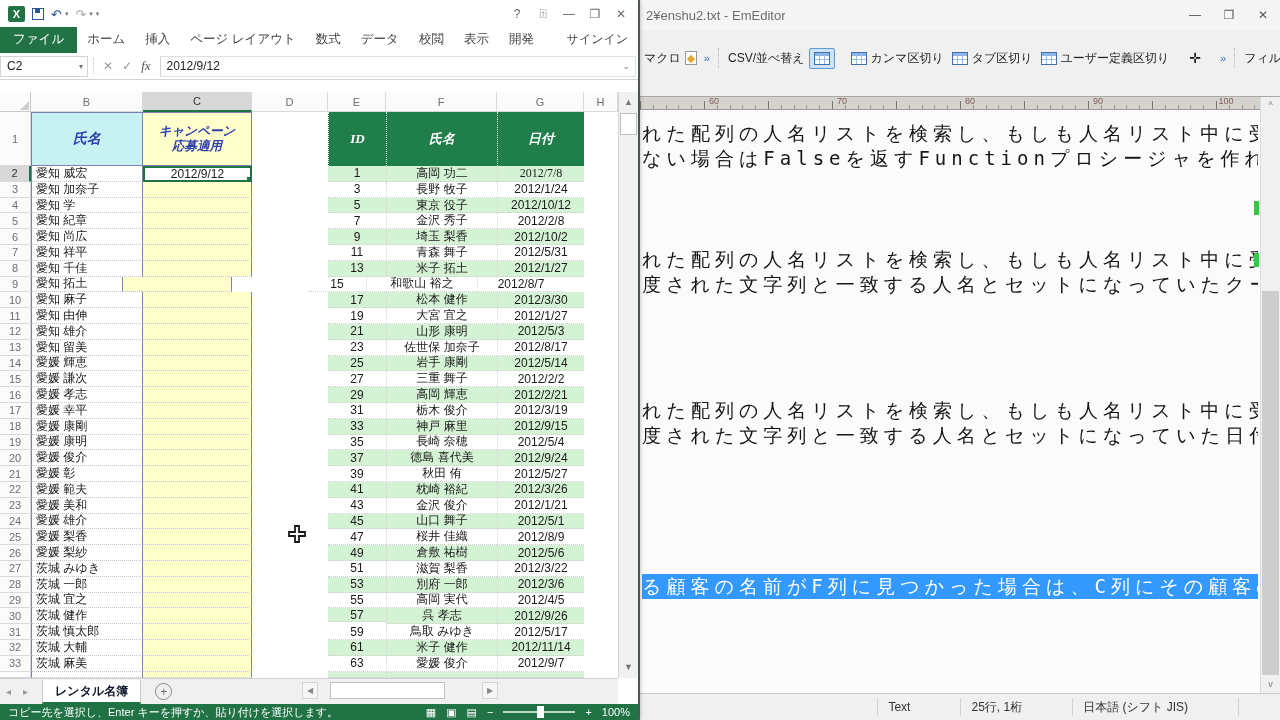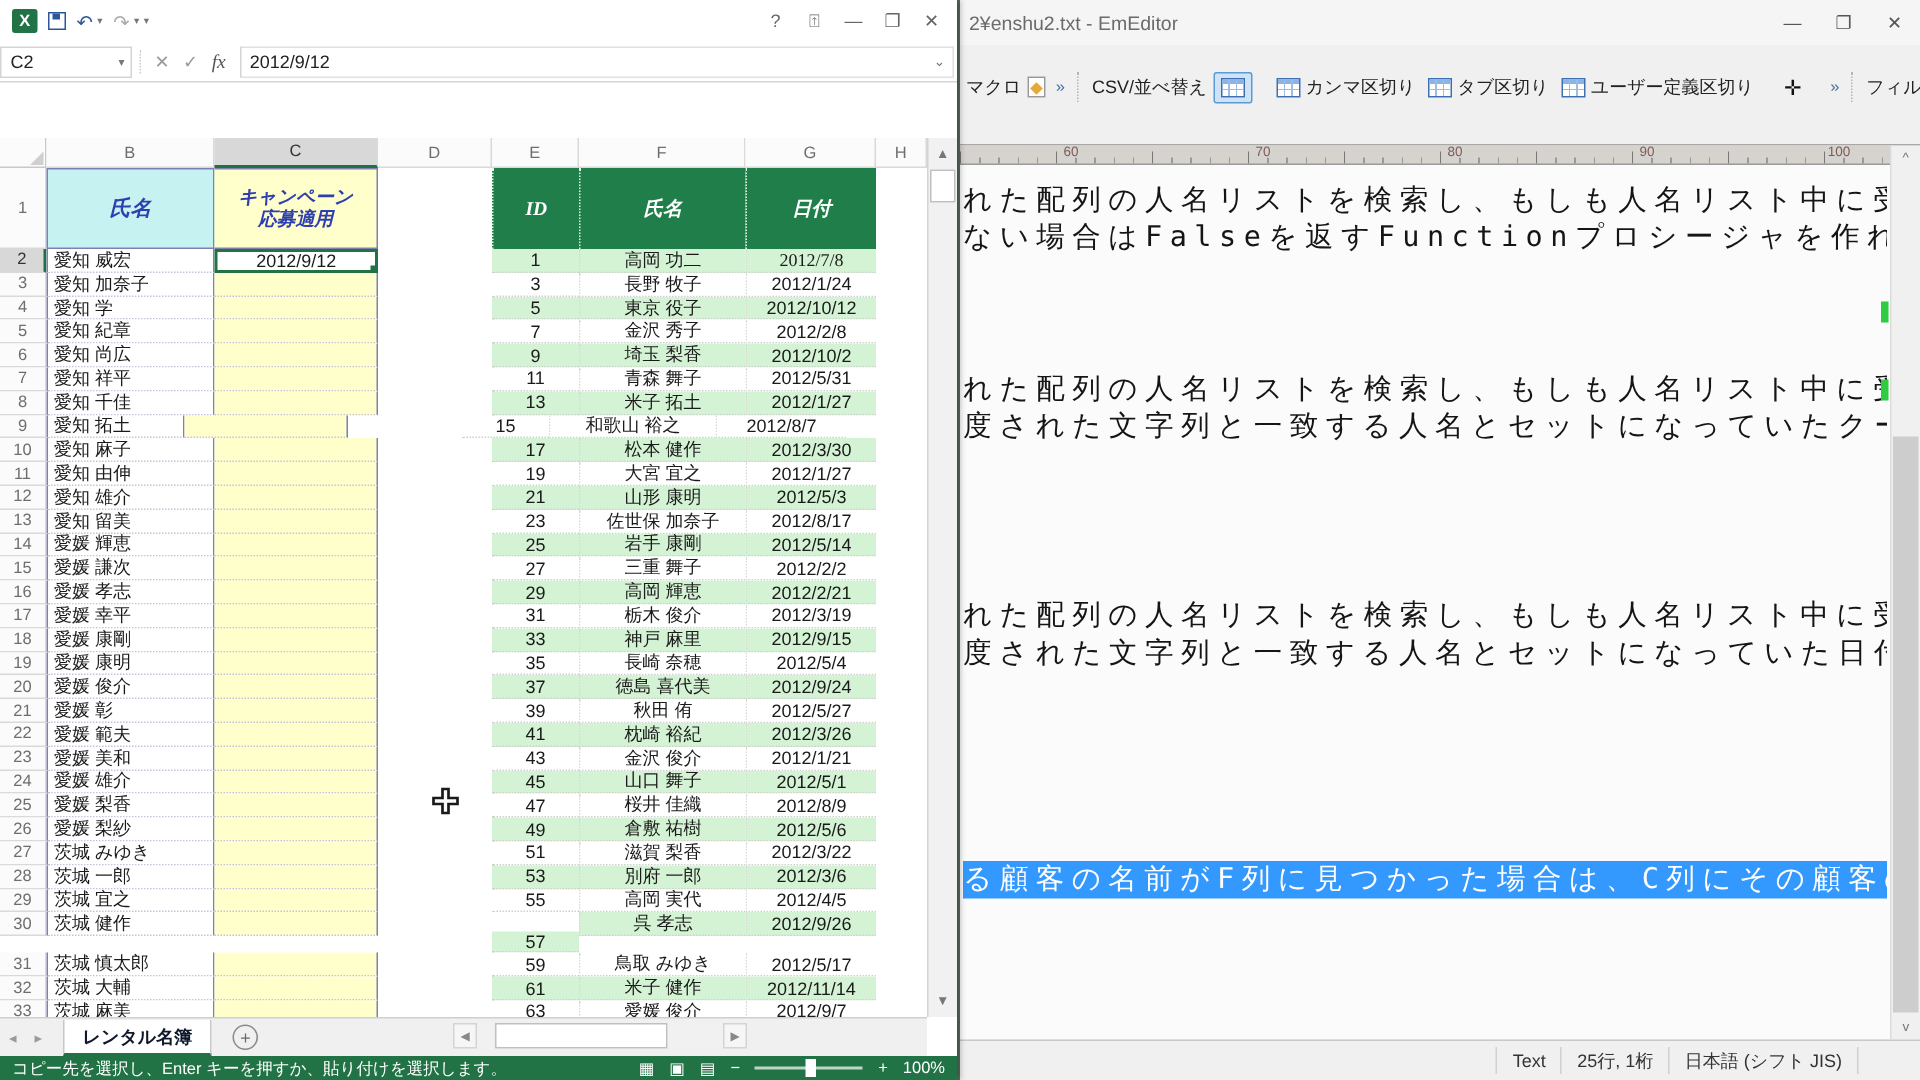--- a/index.html
+++ b/index.html
@@ -49,21 +49,21 @@
   .ed-line { height:25.2px; line-height:25.2px; white-space:nowrap; overflow:hidden; }
   .ed-line.sel span { background:#3399ff; color:#fff; display:inline-block; min-width:577px; height:25px; }
   .em-marker { position:absolute; right:21px; width:5px; height:14px; background:#2ecc40; }
   .em-vscroll { position:absolute; top:0; right:0; width:20px; bottom:0; background:#f0f0f0;
     border-left:1px solid #dcdcdc; }
   .em-vthumb { position:absolute; left:1px; right:1px; background:#cdcdcd; }
   .sbtn { position:absolute; left:0; right:0; height:16px; display:flex; align-items:center;
     justify-content:center; font-size:9px; color:#777; }
   .em-status { position:absolute; left:0; right:0; bottom:0; height:27px; background:#f0f0f0;
     border-top:1px solid #c9c9c9; display:flex; align-items:center; justify-content:flex-end;
-    font-size:12px; color:#333; }
+    font-size:12px; color:#333;gap:40px; }
   .st-seg { padding:0 10px; border-left:1px solid #d0d0d0; height:18px; display:flex; align-items:center; white-space:nowrap; }
 
   
   #excel { left:0; top:0; width:638px; height:720px; background:#fff;
     box-shadow:2px 0 4px rgba(0,0,0,.3); }
   .xl-title { height:28px; display:flex; align-items:center; padding:0 4px; background:#fff; }
   .qat { display:flex; align-items:center; gap:7px; padding-left:4px; }
   .xl-logo { width:17px; height:16px; background:#217346; color:#fff; font-size:11px; font-weight:bold;
     display:flex; align-items:center; justify-content:center; border-radius:2px; }
   .saveico { width:12px; height:12px; border:1.5px solid #2b579a; position:relative; background:#fff; }
@@ -259,20 +259,34 @@
     </span>
     <span class="xl-ctrls">
       <span class="wbtn">?</span>
       <span class="wbtn">⍐</span>
       <span class="wbtn">—</span>
       <span class="wbtn">❐</span>
       <span class="wbtn">✕</span>
     </span>
   </div>
 
+  <div class="xl-ribbonrow">
+    <span class="file-tab">ファイル</span>
+    <span class="rtabs" id="rtabs">
+        <span class="rtab">ホーム</span>
+        <span class="rtab">挿入</span>
+        <span class="rtab">ページ レイアウト</span>
+        <span class="rtab">数式</span>
+        <span class="rtab">データ</span>
+        <span class="rtab">校閲</span>
+        <span class="rtab">表示</span>
+        <span class="rtab">開発</span>
+      </span>
+    <span class="signin">サインイン</span>
+  </div>
 
   <div class="xl-formula">
     <span class="namebox">
       <span>C2</span>
       <span class="caret">▾</span>
     </span>
     <span class="fx-btns">
       <span>✕</span>
       <span>✓</span>
       <span class="fx">fx</span>
@@ -585,21 +599,21 @@
         <div class="sc cE wht" style="width: 58px; height: 15.8px;">55</div>
         <div class="sc cF wht" style="width: 111px; height: 15.8px;">高岡 実代</div>
         <div class="sc cG wht" style="width: 87px; height: 15.8px;">2012/4/5</div>
         <div class="sc cH" style="width: 34px; height: 15.8px;"></div>
       </div>
       <div class="sr">
         <div class="sc hdr" style="width: 31px; height: 15.8px;">30</div>
         <div class="sc cB" style="width: 112px; height: 15.8px;">茨城 健作</div>
         <div class="sc cC" style="width: 109px; height: 15.8px;"></div>
         <div class="sc cD" style="width: 76px; height: 15.8px;"></div>
-        <div class="sc cE grn" style="width: 58px; height: 14px; margin-top: 13px;">57</div>
+        <div class="sc cE grn" style="width: 58px; height: 14px;">57</div>
         <div class="sc cF grn" style="width: 111px; height: 15.8px;">呉 孝志</div>
         <div class="sc cG grn" style="width: 87px; height: 15.8px;">2012/9/26</div>
         <div class="sc cH" style="width: 34px; height: 15.8px;"></div>
       </div>
       <div class="sr">
         <div class="sc hdr" style="width: 31px; height: 15.8px;">31</div>
         <div class="sc cB" style="width: 112px; height: 15.8px;">茨城 慎太郎</div>
         <div class="sc cC" style="width: 109px; height: 15.8px;"></div>
         <div class="sc cD" style="width: 76px; height: 15.8px;"></div>
         <div class="sc cE wht" style="width: 58px; height: 15.8px;">59</div>

